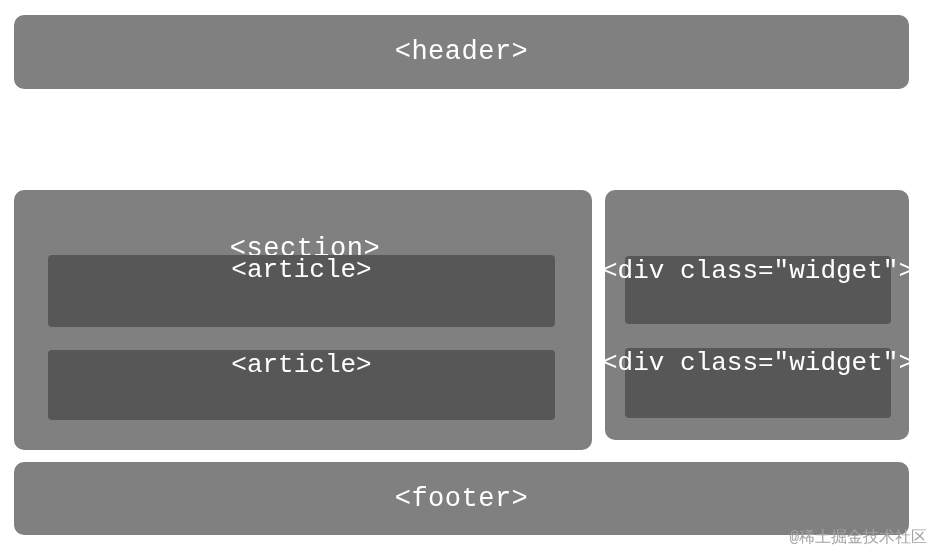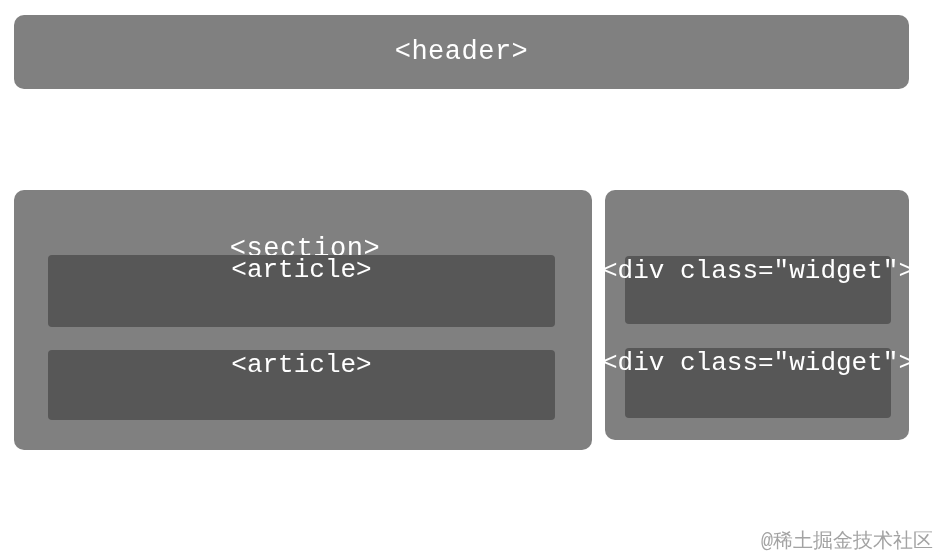--- a/index.html
+++ b/index.html
@@ -61,23 +61,23 @@
   .aside-box   { left: 605px; top: 190px; width: 304px; height: 250px; }
   .footer-box  { left: 14px;  top: 462px; width: 895px; height: 73px; }
 
   .article-1 { left: 34px; top: 65px;  width: 507px; height: 72px; }
   .article-2 { left: 34px; top: 160px; width: 507px; height: 70px; }
   .widget-1  { left: 20px; top: 66px;  width: 266px; height: 68px; }
   .widget-2  { left: 20px; top: 158px; width: 266px; height: 70px; }
 
   .watermark {
     position: absolute;
-    right: 2px;
+    right: 8px;
     top: 527px;
-    font-size: 20px;
+    font-size: 16px;
     color: var(--watermark, #a0a0a0);
     white-space: nowrap;
     z-index: 5;
   }
 </style>
 </head>
 <body>
 
 <div class="page" style="--bg: #ffffff; --box: #808080; --inner: #575757; --text: #ffffff; --watermark: #a3a3a3;">
 
@@ -100,16 +100,19 @@
 
   <div class="box aside-box">
     <div class="inner widget-1">
       <span class="inner-label">&lt;div class="widget"&gt;</span>
     </div>
     <div class="inner widget-2">
       <span class="inner-label">&lt;div class="widget"&gt;</span>
     </div>
   </div>
 
+  <div class="box bar footer-box">
+    <span class="outer-label">&lt;footer&gt;</span>
+  </div>
 
   <div class="watermark">@稀土掘金技术社区</div>
 
 </div>
 
 </body></html>

